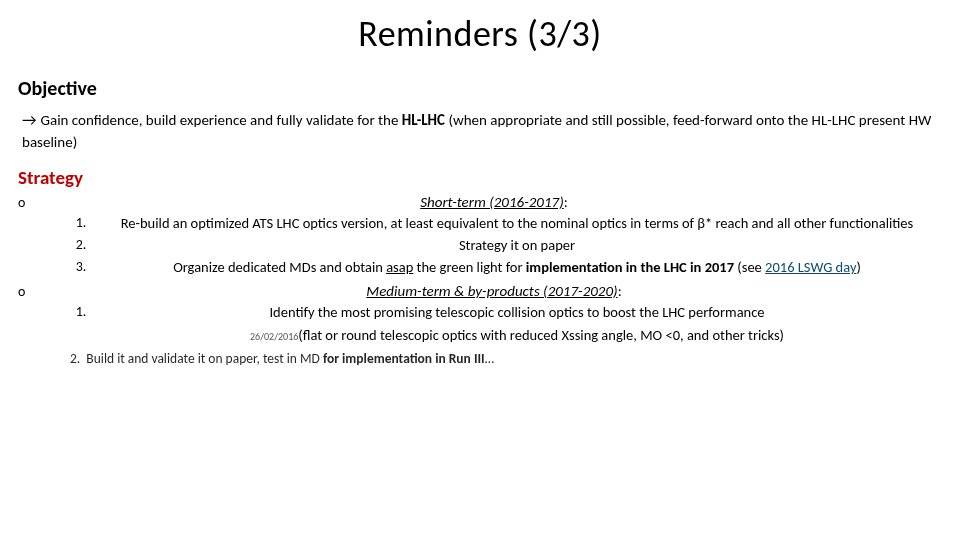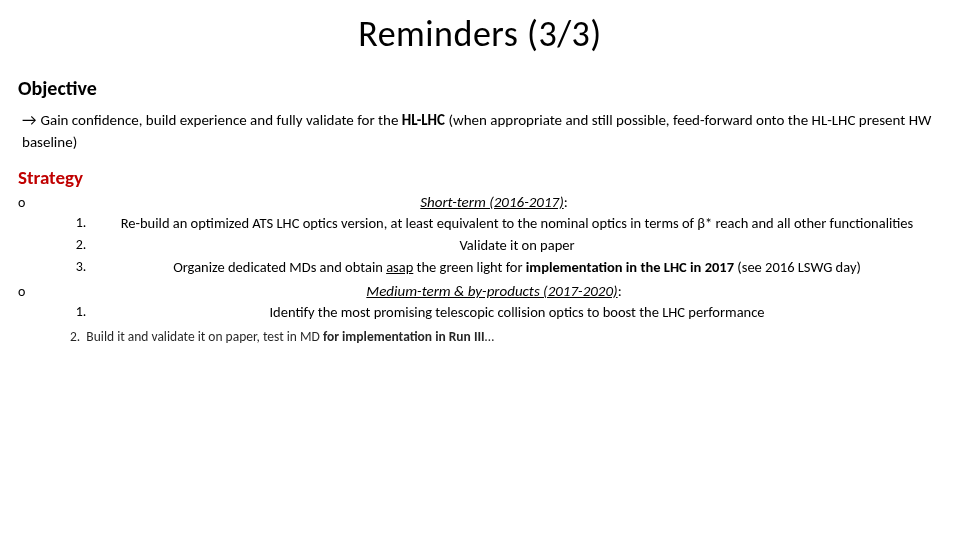--- a/index.html
+++ b/index.html
@@ -83,21 +83,22 @@
       width: 22px;
       flex-shrink: 0;
       font-size: 14px;
     }
     .sub-content {
       flex: 1;
     }
     .bold { font-weight: 700; }
     .underline { text-decoration: underline; margin-top: 44px; }
     .link-blue {
-      color: #000000;
+      color: #0c4a6e;
+      text-decoration: underline;
     }
     .date-stamp {
       font-size: 10px;
       color: #555;
       margin-top: 2px;
       display: inline-block;
     }
   </style>
 </head>
 <body>
@@ -118,39 +119,43 @@
     <span class="bullet-marker">o</span>
     <div class="bullet-content">
       <span class="underline-italic">Short-term (2016-2017)</span><span>:</span>
       <ol class="sub-list">
         <li>
           <span class="sub-num">1.</span>
           <span class="sub-content">Re-build an optimized ATS LHC optics version, at least equivalent to the nominal optics in terms of β* reach and all other functionalities</span>
         </li>
         <li>
           <span class="sub-num">2.</span>
-          <span class="sub-content">Validate it on paper</span>
+          <span class="sub-content">Strategy it on paper</span>
         </li>
         <li>
           <span class="sub-num">3.</span>
           <span class="sub-content">Organize dedicated MDs and obtain <span class="underline">asap</span> the green light for <span class="bold">implementation in the LHC in 2017</span> (see <span class="link-blue">2016 LSWG day</span>)</span>
         </li>
       </ol>
     </div>
   </li>
 
   <li class="bullet-item">
     <span class="bullet-marker">o</span>
     <div class="bullet-content">
       <span class="underline-italic">Medium-term &amp; by-products (2017-2020)</span><span>:</span>
       <ol class="sub-list">
         <li>
           <span class="sub-num">1.</span>
           <span class="sub-content">Identify the most promising telescopic collision optics to boost the LHC performance</span>
         </li>
+        <li>
+          <span class="sub-num"></span>
+          <span class="sub-content"><span class="date-stamp">26/02/2016</span>(flat or round telescopic optics with reduced Xssing angle,  MO &lt;0, and other tricks)</span>
+        </li>
       </ol>
     </div>
   </li>
 
 </ul>
 
 <div style="font-size:13.5px; color:#000; padding-left:52px; margin-top:0; opacity:0.85;">
   2.&nbsp; Build it and validate it on paper, test in MD <span class="bold">for implementation in Run III</span>…
 </div>
 

